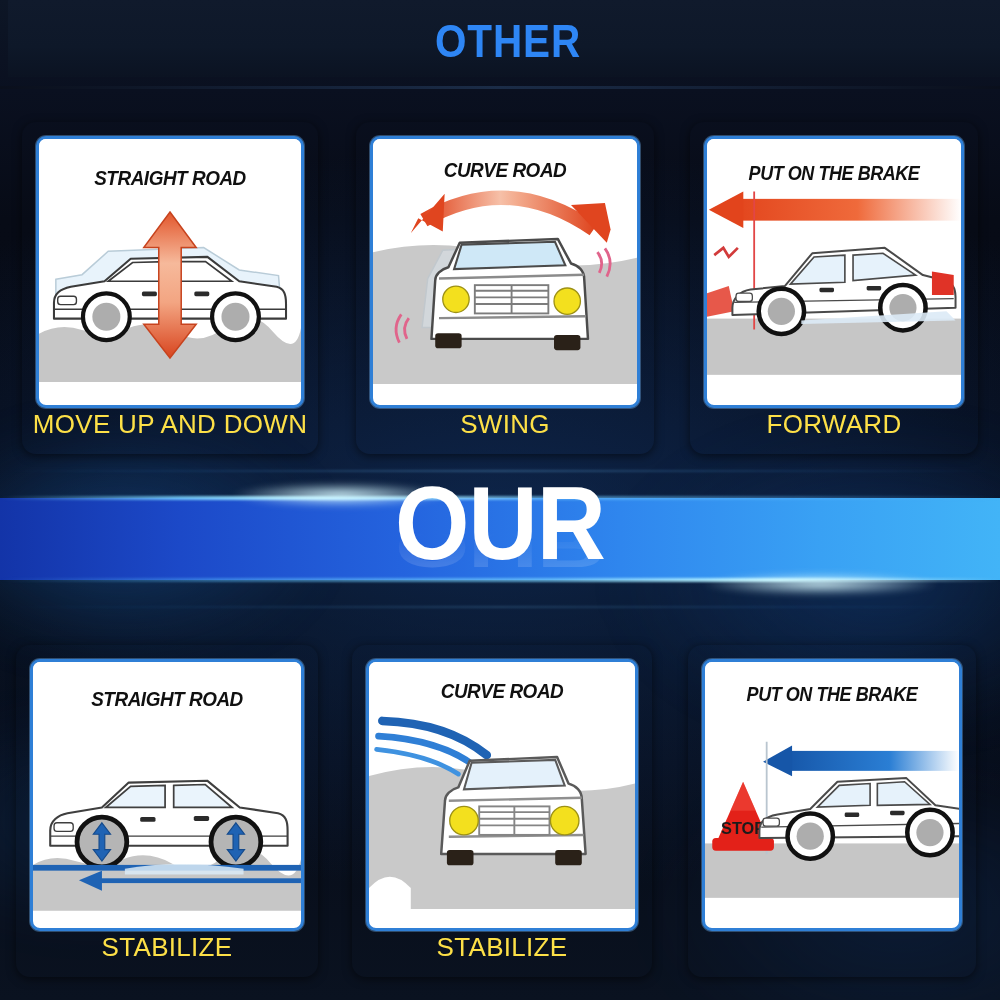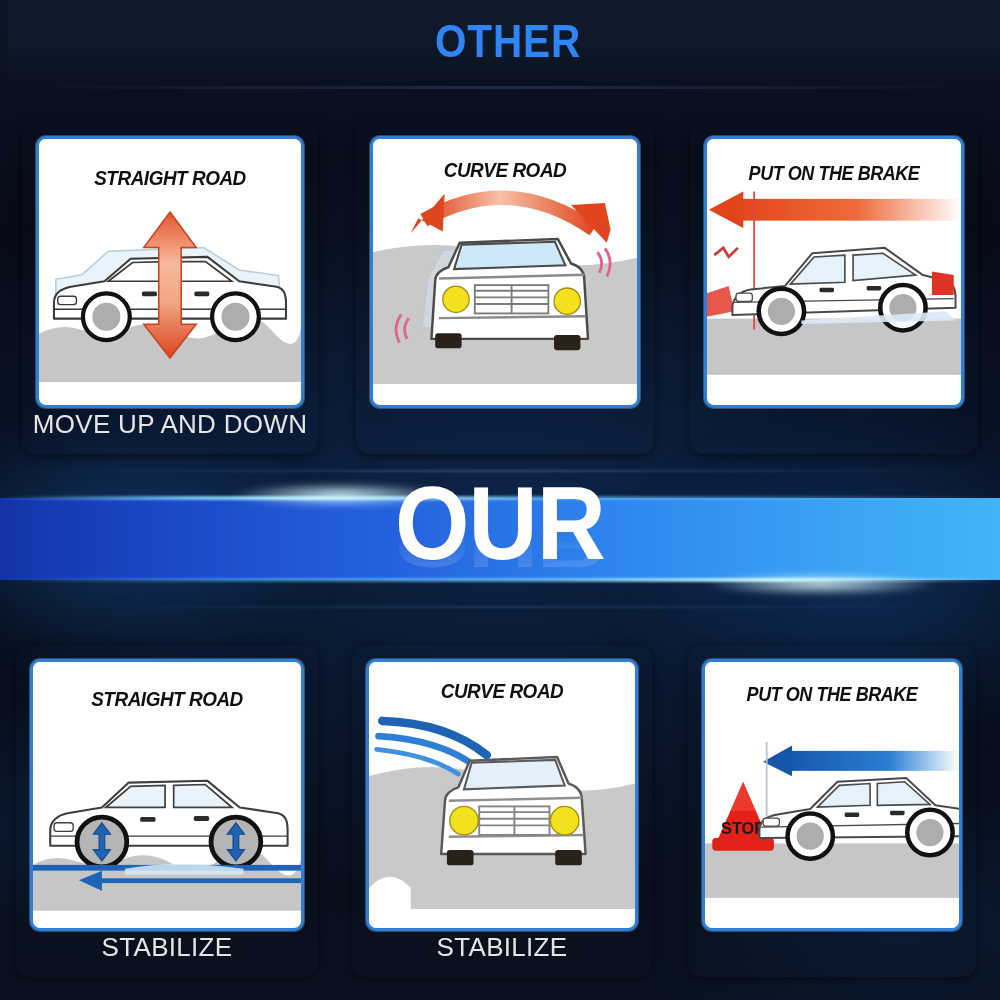--- a/index.html
+++ b/index.html
@@ -56,21 +56,21 @@
       mask-image:linear-gradient(180deg,rgba(0,0,0,.85),rgba(0,0,0,0) 75%);}
 
   
   .card{position:absolute;border-radius:14px;overflow:hidden;
       background:linear-gradient(160deg,#1b3css 0%,#16304d 0%,#142b46 45%,#10243a 100%);
       box-shadow:0 2px 10px rgba(0,0,0,.55);}
   .card-inner{position:absolute;left:14px;top:14px;right:14px;
       border:3px solid #2f7fd6;border-radius:10px;background:#ffffff;overflow:hidden;
       box-shadow:0 0 0 1px rgba(120,190,255,.35);}
   .card-label{position:absolute;left:0;right:0;bottom:0;text-align:center;
-      color:#e5e5e5;font-size:26px;font-weight:400;letter-spacing:.3px;}
+      color:#fde047;font-size:26px;font-weight:400;letter-spacing:.3px;}
 
   .tile-title{position:absolute;left:0;right:0;text-align:center;
       color:#101010;font-weight:bold;font-style:italic;letter-spacing:-.5px;
       font-family:"Liberation Sans","DejaVu Sans",sans-serif;transform:scaleX(.9);}
   .scene{position:absolute;left:0;right:0;bottom:0;top:0;}
 </style>
 </head>
 <body>
 
 <div class="page">
@@ -167,20 +167,21 @@
         <g stroke="#e0648b" stroke-width="3" fill="none">
           <path d="M238 120 q8 10 2 22"></path>
             <path d="M246 116 q10 14 2 30"></path>
         </g>
         <g stroke="#e0648b" stroke-width="3" fill="none">
           <path d="M38 190 q-8 10 -2 22"></path>
             <path d="M30 186 q-10 14 -2 30"></path>
         </g>
       </svg>
     </div>
+    <div class="card-label" style="height:60px;line-height:60px;">SWING</div>
     <div class="tile-title" style="top:36px;font-size:21px;">CURVE ROAD</div>
   </div>
 
   <div class="card" style="left:690px;top:122px;width:288px;height:332px;">
     <div class="card-inner" style="height:266px;">
       <svg class="scene" viewBox="0 0 280 260" preserveAspectRatio="none">
         <defs>
           <linearGradient id="bandRed" x1="0" y1="0" x2="1" y2="0">
             <stop offset="0%" stop-color="#e2441c"></stop>
               <stop offset="55%" stop-color="#ef6a3b"></stop>
@@ -213,20 +214,21 @@
           <path d="M248 146 L272 150 L272 172 L248 172 Z" fill="#e03327"></path>
           <circle cx="82" cy="190" r="25" fill="#ffffff" stroke="#111" stroke-width="5"></circle>
           <circle cx="82" cy="190" r="15" fill="#adadad"></circle>
           <circle cx="216" cy="186" r="25" fill="#ffffff" stroke="#111" stroke-width="5"></circle>
           <circle cx="216" cy="186" r="15" fill="#adadad"></circle>
         </g>
 
         <path d="M104 200 L264 190 L274 200 L104 204 Z" fill="#dbeaf6" opacity=".9"></path>
       </svg>
     </div>
+    <div class="card-label" style="height:60px;line-height:60px;">FORWARD</div>
     <div class="tile-title" style="top:40px;font-size:20px;">PUT ON THE BRAKE</div>
   </div>
 
   <div class="banner"></div>
   <div class="banner-topline"></div>
   <div class="banner-botline"></div>
   <div class="banner-flareL"></div>
   <div class="banner-flareR"></div>
   <div class="banner-reflect">OUR</div>
   <div class="banner-title">OUR</div>

